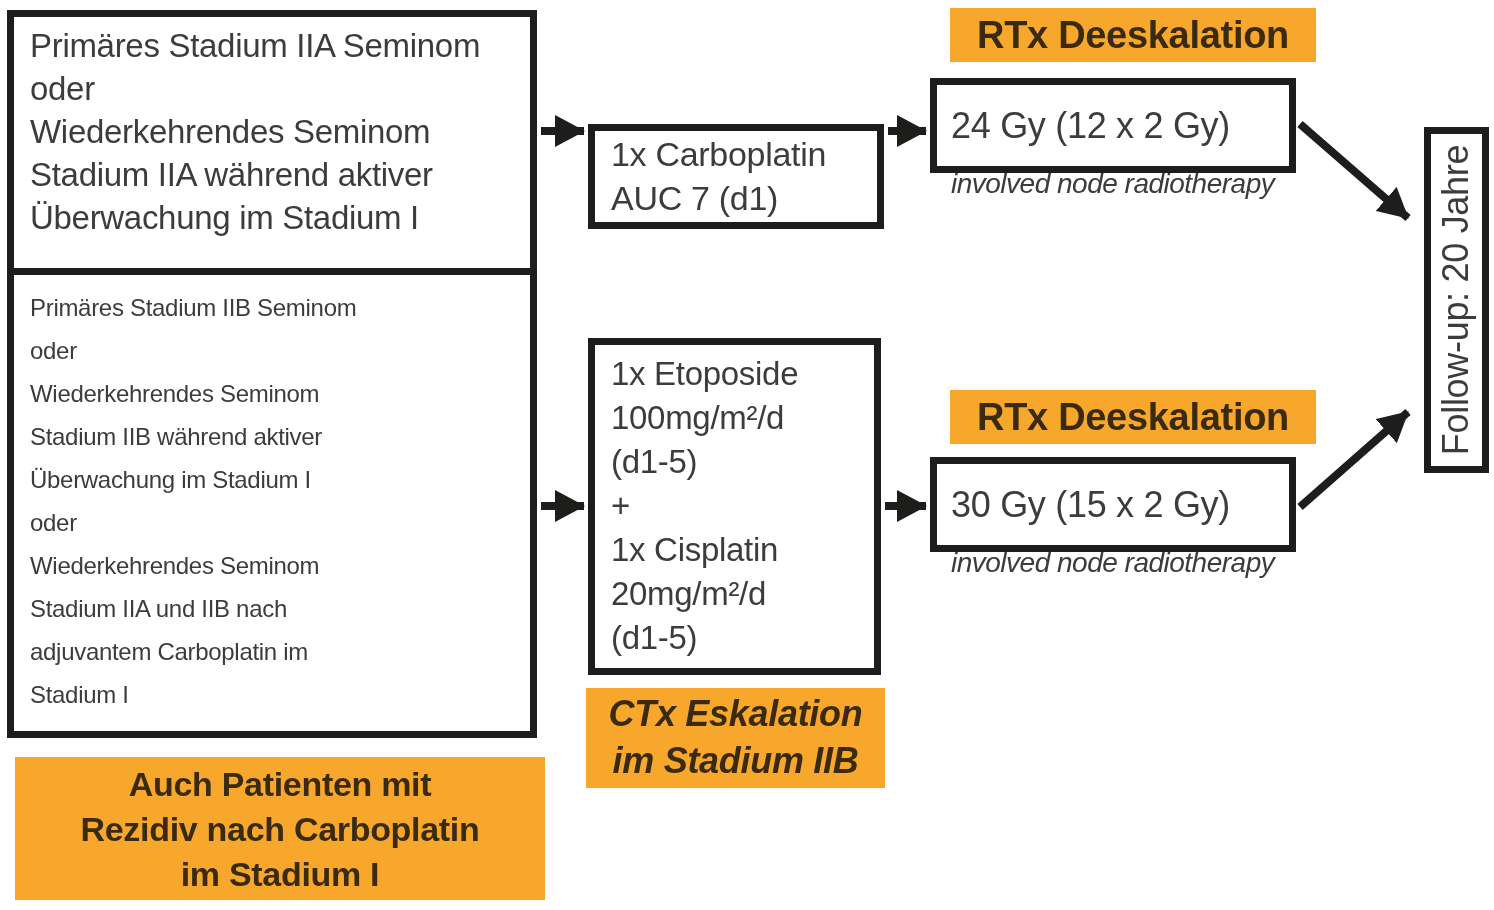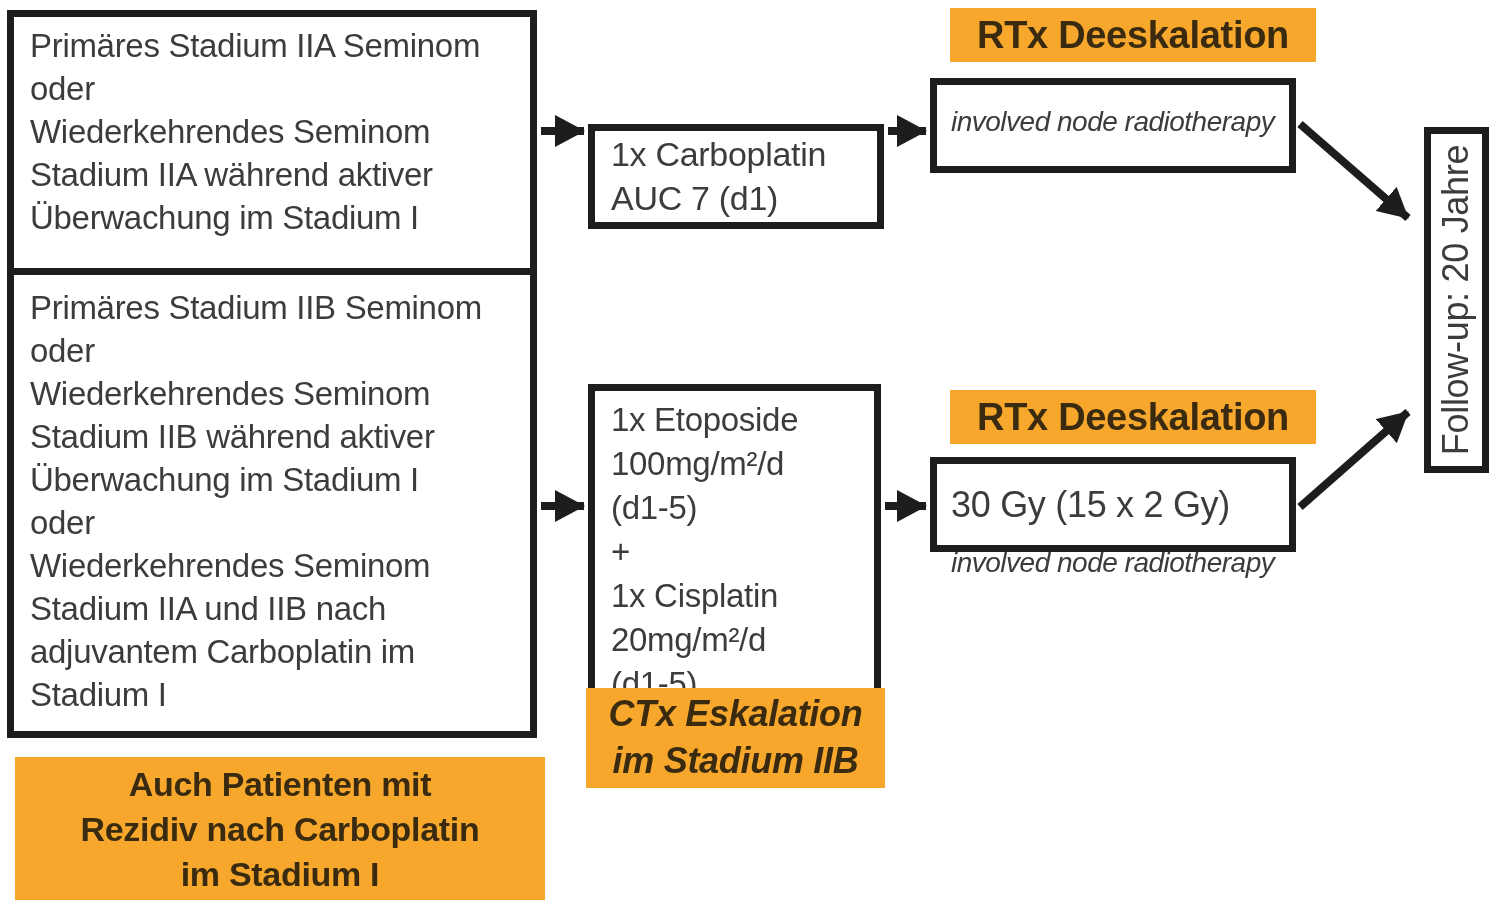--- a/index.html
+++ b/index.html
@@ -36,34 +36,34 @@
     white-space: pre-line;
     letter-spacing: -0.3px;
   }
   
   #box-iia {
     left: 7px; top: 10px; width: 530px; height: 298px;
     font-size: 33px; line-height: 43px; padding: 7px 16px;
   }
   #box-iib {
     left: 7px; top: 268px; width: 530px; height: 470px;
-    font-size: 33px; line-height: 43px; padding: 11px 16px;
+    font-size: 24px; line-height: 43px; padding: 11px 16px;
   }
   #note-carboplatin {
     left: 15px; top: 757px; width: 530px; height: 143px;
     font-size: 34px; line-height: 45px; padding-top: 5px;
   }
   
   #box-carboplatin {
     left: 588px; top: 80px; width: 296px; height: 105px;
     font-size: 34px; line-height: 44px; padding: 1px 16px; margin-top: 44px;
   }
   #box-etoposide {
     left: 588px; top: 338px; width: 293px; height: 337px;
-    font-size: 33px; line-height: 44px; padding: 7px 16px; margin-top: 46px;
+    font-size: 33px; line-height: 44px; padding: 7px 16px;
   }
   #note-ctx {
     left: 586px; top: 688px; width: 299px; height: 100px;
     font-size: 36px; line-height: 47px; padding-top: 2px; font-style: italic;
   }
   
   .rtx-header {
     left: 930px; width: 366px; height: 54px;
     font-size: 38px; line-height: 54px; margin-left: 20px;
   }
@@ -153,20 +153,21 @@
 1x Cisplatin
 20mg/m²/d
 (d1-5)</div>
 
   <div class="orange-box" id="note-ctx">CTx Eskalation
 im Stadium IIB</div>
 
   <div class="orange-box rtx-header" id="rtx-header-top">RTx Deeskalation</div>
 
   <div class="white-box dose-box" id="box-24gy">
+    <div class="dose-title">24 Gy (12 x 2 Gy)</div>
     <div class="dose-subtitle">involved node radiotherapy</div>
   </div>
 
   <div class="orange-box rtx-header" id="rtx-header-bottom">RTx Deeskalation</div>
 
   <div class="white-box dose-box" id="box-30gy">
     <div class="dose-title">30 Gy (15 x 2 Gy)</div>
     <div class="dose-subtitle">involved node radiotherapy</div>
   </div>
 

